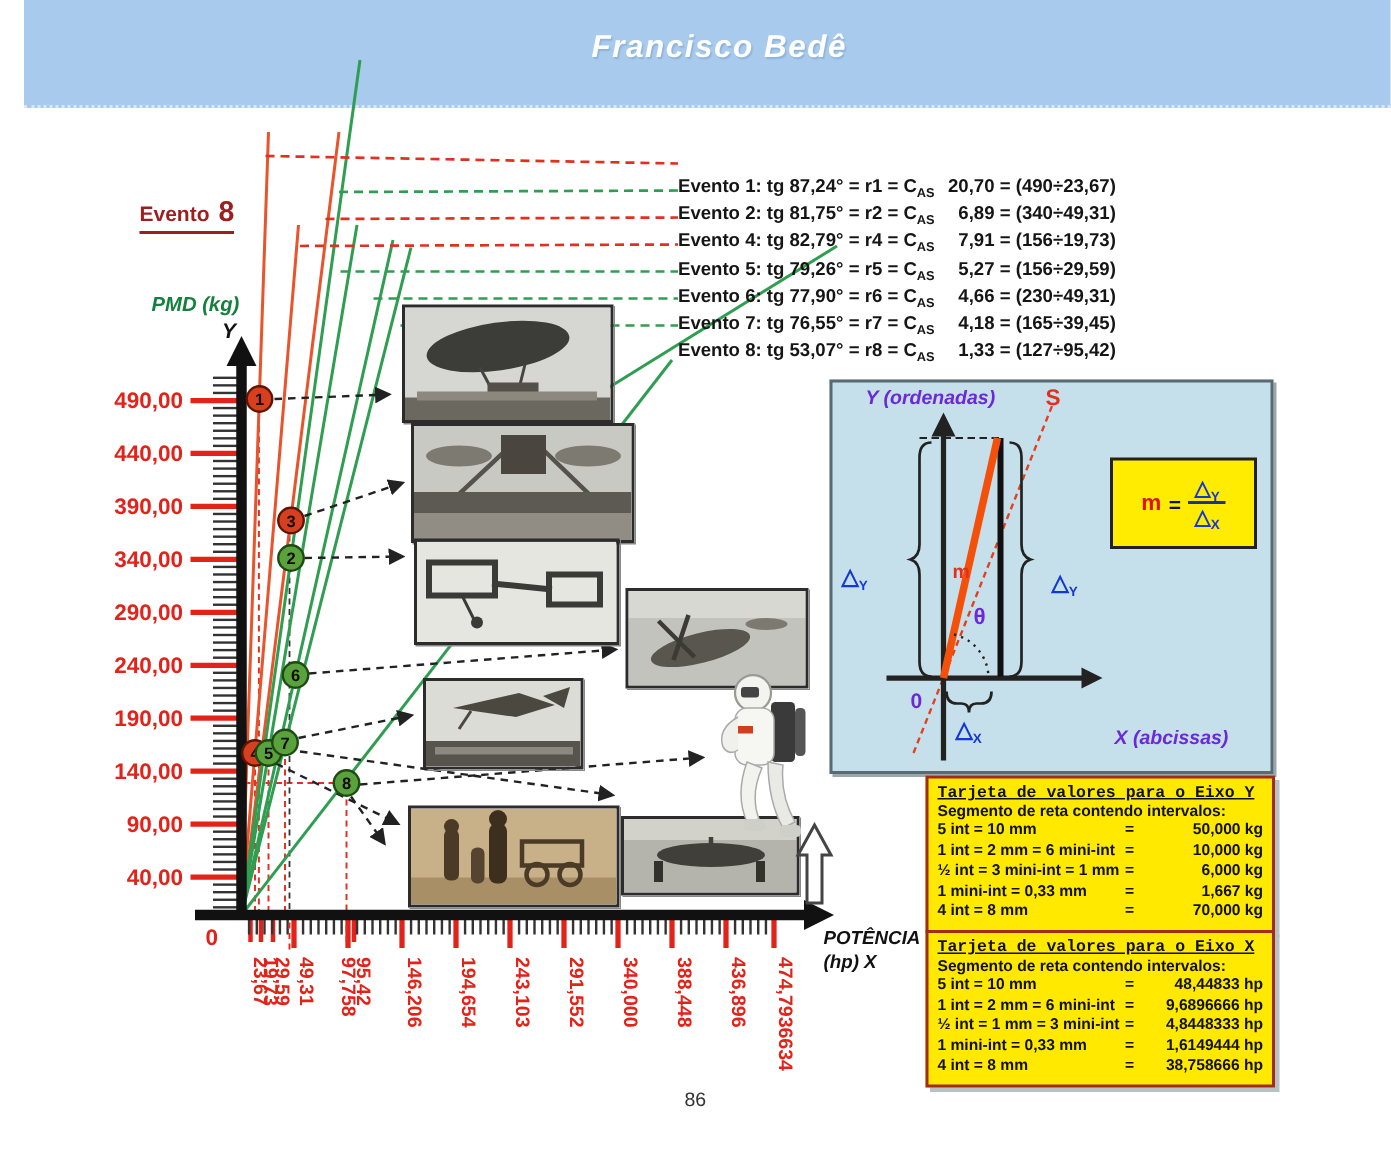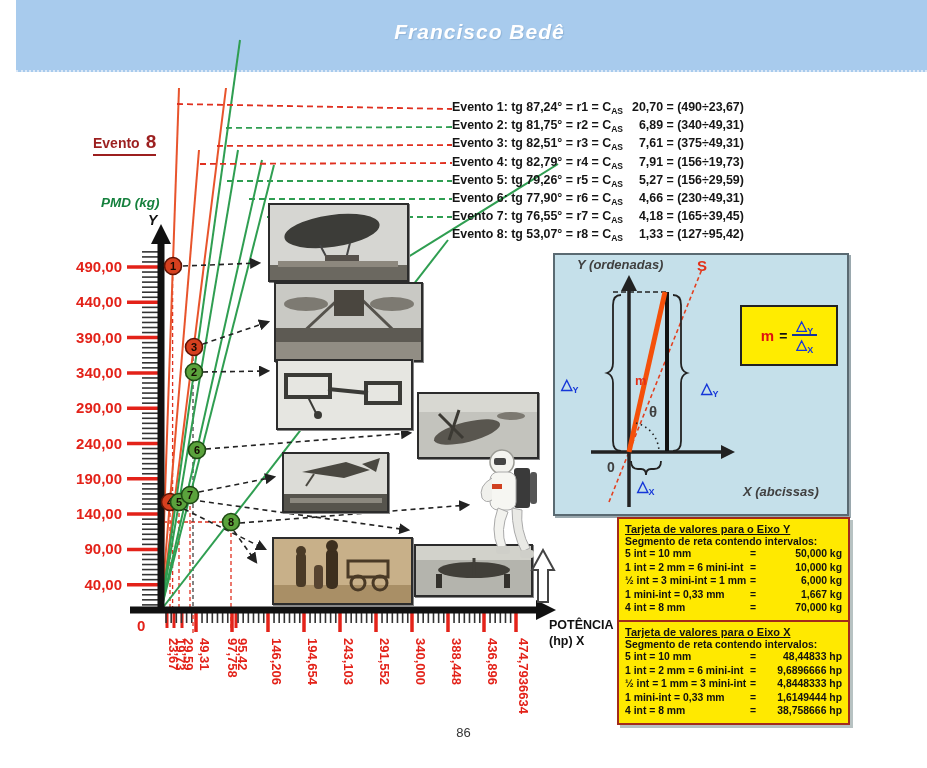--- a/index.html
+++ b/index.html
@@ -11,49 +11,49 @@
           border-bottom:2px dotted #d9e7f7;}
   #header .title{width:100%;text-align:center;margin-top:20px;color:#fff;
           font-size:21px;font-weight:bold;font-style:italic;letter-spacing:1px;
           text-shadow:1px 1px 1px #8fb3d8;}
   
   #evento8{left:93px;top:131px;color:#9c1f1f;font-weight:bold;
            border-bottom:2px solid #9c1f1f;padding-bottom:1px;}
   #evento8 .w{font-size:14px;} #evento8 .n{font-size:19px;margin-left:6px;}
   #pmd-label{left:101px;top:195px;font-size:13.5px;font-weight:bold;font-style:italic;color:#15803d;}
   #y-letter{left:148px;top:212px;font-size:14px;font-weight:bold;font-style:italic;color:#111;}
-  #potencia{left:549px;top:617px;font-size:12.5px;font-weight:bold;color:#111;line-height:16px;}
+  #potencia{left:549px;top:617px;font-size:12.5px;font-weight:bold;font-style:italic;color:#111;line-height:16px;}
   #origin-zero{left:137px;top:617px;color:#e32219;font-weight:bold;font-size:15px;}
   #page-number{left:0;top:725px;width:100%;text-align:center;font-size:13px;color:#333;}
   
   #event-list{left:452px;top:100px;width:400px;z-index:3;}
   .event-row{height:18.2px;font-size:12.4px;font-weight:bold;color:#151515;white-space:nowrap;}
   .event-row sub{font-size:8.5px;}
-  .event-row .cv{display:inline-block;min-width:40px;text-align:right;}
+  .event-row .cv{display:inline-block;min-width:40px;text-align:right;margin-top:17px;}
   
   .photo{border:2px solid #2c2c2c;box-shadow:1px 1px 0 #888;z-index:2;overflow:hidden;}
   .photo svg{display:block;}
   
   #inset{left:553px;top:253px;width:292px;height:259px;background:#c5e0ea;
          border:2px solid #5a6a72;box-shadow:2px 2px 0 #9aa8ae;z-index:3;}
-  #inset .lab{position:absolute;font-weight:bold;color:#404040;}
+  #inset .lab{position:absolute;font-weight:bold;color:#6d28d9;}
   .it{font-style:italic;}
   #inset .blue{color:#1536d8;} #inset .red{color:#e33018;}
   #inset sub{font-size:9px;font-weight:bold;}
   #formula-box{position:absolute;left:185px;top:50px;width:94px;height:57px;background:#ffec00;
          border:2px solid #222;display:flex;align-items:center;justify-content:center;gap:5px;}
   #formula-box .m{color:#e01010;font-weight:bold;font-size:15px;}
   #formula-box .eq{font-weight:bold;font-size:14px;color:#111;}
   .frac{display:inline-block;text-align:center;color:#1536d8;font-weight:bold;font-size:14px;}
   .frac .num{border-bottom:2px solid #16339a;padding:0 4px 1px;}
   .frac .den{padding-top:1px;}
   
   .tarjeta{width:233px;background:#ffe900;border:2px solid #a22b1b;
            box-shadow:3px 3px 0 #b7c2c2;z-index:3;padding:4px 6px 5px;box-sizing:border-box;}
-  .tarjeta .ttl{font-size:11px;font-weight:bold;color:#111;text-decoration:underline;margin-bottom:1px;}
+  .tarjeta .ttl{font-size:11px;font-weight:bold;color:#111;text-decoration:underline;margin-bottom:1px;font-family:Liberation Mono, monospace;}
   .tarjeta .sub{font-size:10.4px;font-weight:bold;color:#111;}
   .trow{display:flex;font-size:10.4px;font-weight:bold;color:#111;line-height:13.6px;}
   .trow .tl{flex:1;} .trow .teq{width:14px;} .trow .tr{width:78px;text-align:right;}
   #tarjeta-y{left:617px;top:517px;} #tarjeta-x{left:617px;top:620px;}
   svg text{font-family:"Liberation Sans",sans-serif;}
   .ylab{fill:#e32219;font-size:15px;font-weight:bold;}
   .xlab{fill:#e32219;font-size:13px;font-weight:bold;}
   #chart-svg{left:0;top:0;z-index:1;}
 </style>
 </head>
@@ -330,21 +330,20 @@
 <div class="abs" id="y-letter">Y</div>
 <div class="abs" id="potencia">
   <div>POTÊNCIA</div>
   <div>(hp) X</div>
 </div>
 <div class="abs" id="origin-zero">0</div>
 
 <div class="abs" id="event-list">
     <div class="event-row"><span>Evento 1: tg 87,24° = r1 = C</span><sub>AS</sub><span class="cv">20,70</span><span> = (490÷23,67)</span></div>
     <div class="event-row"><span>Evento 2: tg 81,75° = r2 = C</span><sub>AS</sub><span class="cv">6,89</span><span> = (340÷49,31)</span></div>
-    <div class="event-row"><span>Evento 3: tg 82,51° = r3 = C</span><sub>AS</sub><span class="cv">7,61</span><span> = (375÷49,31)</span></div>
     <div class="event-row"><span>Evento 4: tg 82,79° = r4 = C</span><sub>AS</sub><span class="cv">7,91</span><span> = (156÷19,73)</span></div>
     <div class="event-row"><span>Evento 5: tg 79,26° = r5 = C</span><sub>AS</sub><span class="cv">5,27</span><span> = (156÷29,59)</span></div>
     <div class="event-row"><span>Evento 6: tg 77,90° = r6 = C</span><sub>AS</sub><span class="cv">4,66</span><span> = (230÷49,31)</span></div>
     <div class="event-row"><span>Evento 7: tg 76,55° = r7 = C</span><sub>AS</sub><span class="cv">4,18</span><span> = (165÷39,45)</span></div>
     <div class="event-row"><span>Evento 8: tg 53,07° = r8 = C</span><sub>AS</sub><span class="cv">1,33</span><span> = (127÷95,42)</span></div>
   </div>
 
 <div class="abs photo" style="left:268px;top:203px;width:137px;height:75px;">
   <svg width="137" height="75">
       <rect width="137" height="75" fill="#d6d6d2"></rect>

